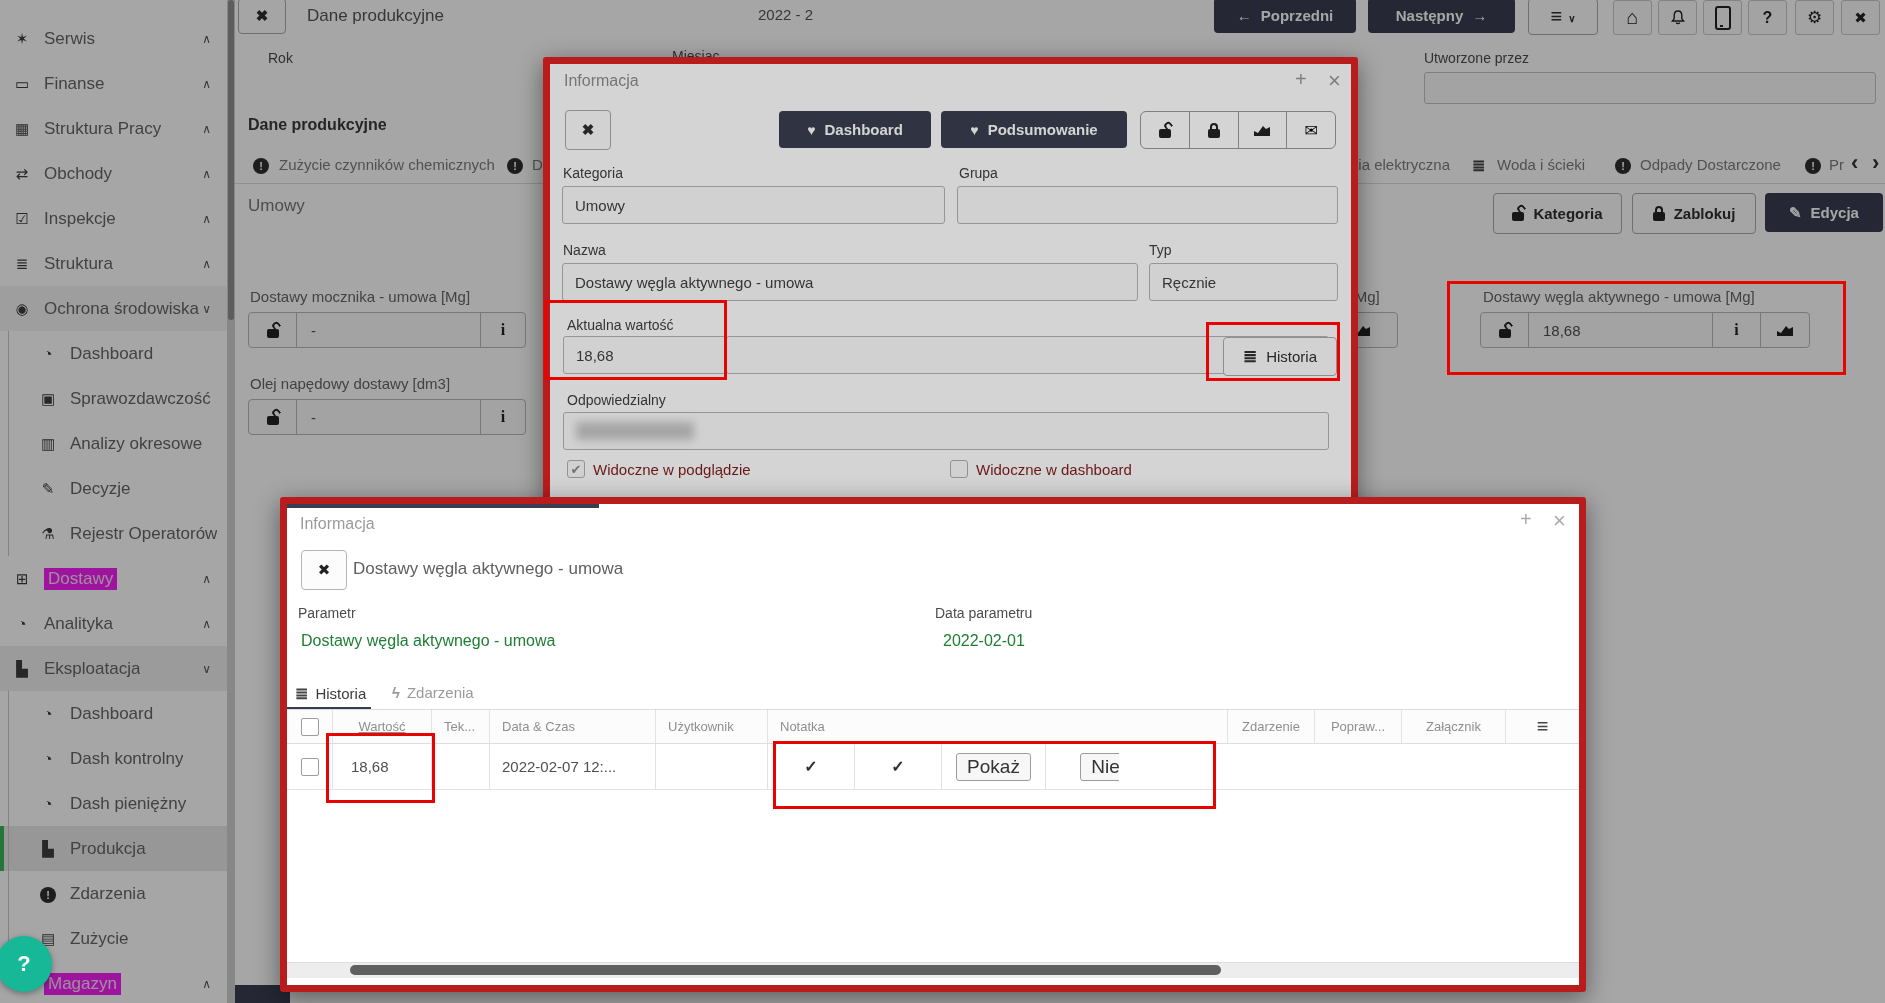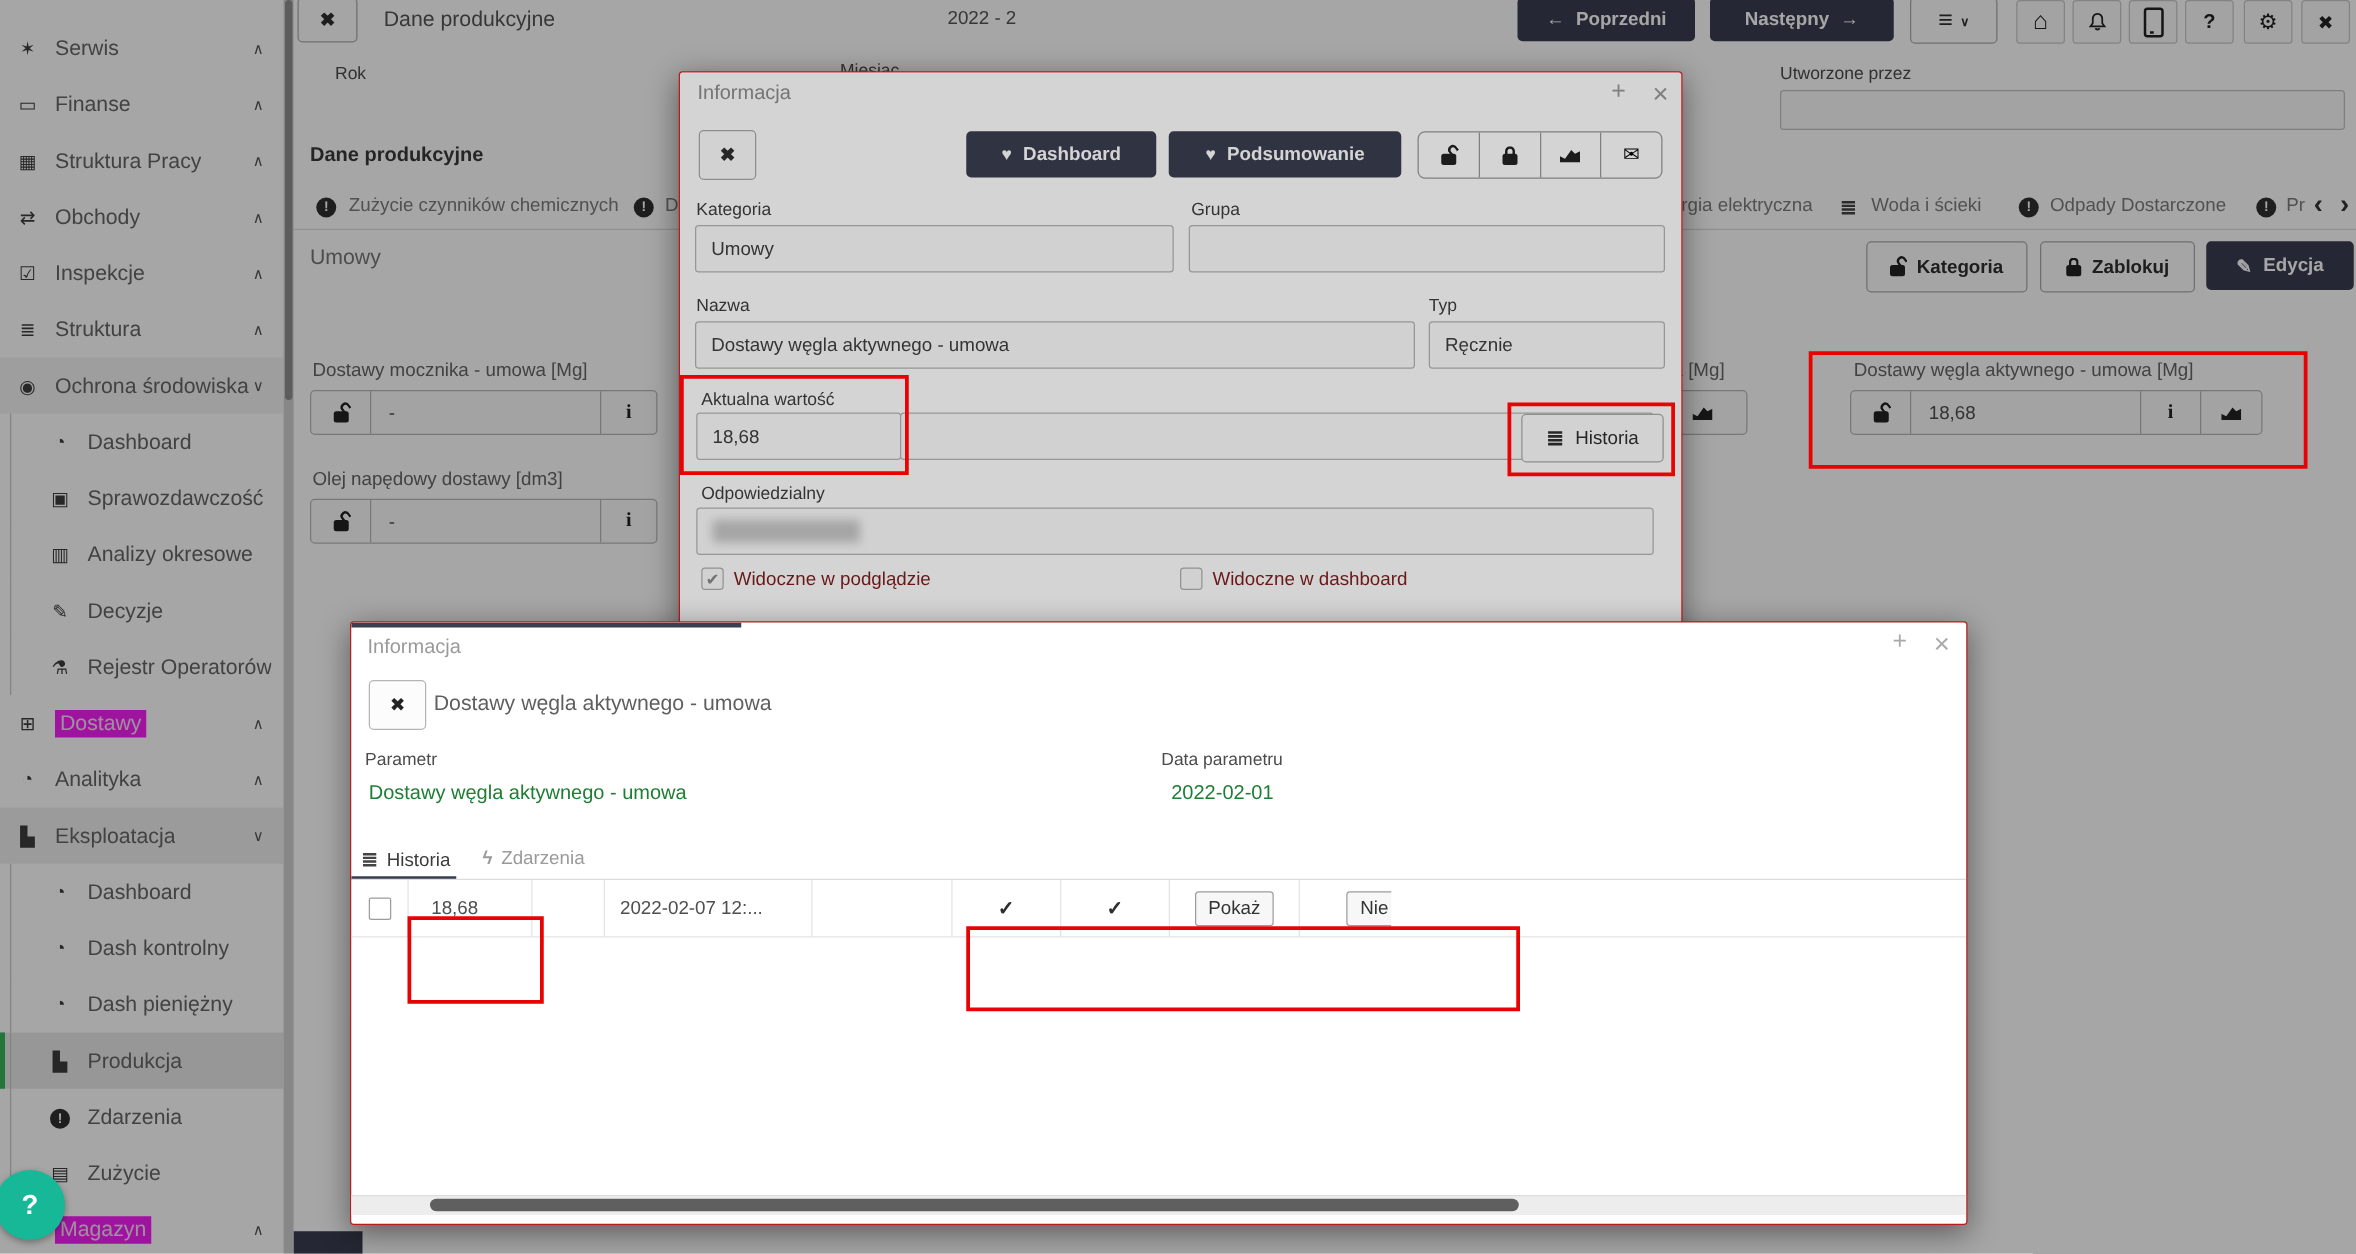--- a/index.html
+++ b/index.html
@@ -7,21 +7,21 @@
     width:1885px;height:1003px;position:relative;overflow:hidden;
     background:#fff;font-family:"Liberation Sans",sans-serif;
     -webkit-font-smoothing:antialiased;
   }
   
   .bg{position:absolute;inset:0;z-index:1;}
   .dim{position:absolute;inset:0;background:rgba(0,0,0,.35);z-index:5;pointer-events:none;}
   .fab{position:absolute;left:-4px;top:936px;width:56px;height:56px;border-radius:50%;
        background:#16b897;color:#fff;font-weight:bold;font-size:22px;display:flex;
        align-items:center;justify-content:center;z-index:6;box-shadow:0 2px 6px rgba(0,0,0,.35);}
-  .modal{position:absolute;background:#fff;border:1px solid #b91c1c;border-radius:3px;
+  .modal{position:absolute;background:#fff;border:7px solid #b91c1c;border-radius:3px;
          box-shadow:0 6px 24px rgba(0,0,0,.45);}
   .modal1{left:543px;top:57px;width:801px;height:452px;z-index:10;overflow:hidden;}
   .modal1::after{content:"";position:absolute;inset:0;background:rgba(0,0,0,.17);z-index:50;pointer-events:none;}
   .modal2{left:280px;top:497px;width:1292px;height:481px;z-index:20;overflow:hidden;}
   .anno{position:absolute;border:3px solid #e80202;z-index:30;pointer-events:none;}
 
   
   .sidebar{position:absolute;left:0;top:0;width:227px;height:1003px;background:#fff;border-right:1px solid #d6d6d6;overflow:hidden;}
   .sbar{position:absolute;left:227px;top:0;width:8px;height:1003px;background:#cfcfcf;}
   .sbar .thumb{position:absolute;left:1px;top:0;width:6px;height:320px;background:#8f8f8f;border-radius:3px;}
@@ -116,21 +116,21 @@
   .thead{height:34px;border-bottom:1px solid #ddd;background:#fcfcfc;color:#8f8f8f;font-size:13px;}
   .tdata{height:46px;border-bottom:1px solid #e3e3e3;color:#4f4f4f;font-size:15px;}
   .tc{display:flex;align-items:center;border-right:1px solid #e3e3e3;box-sizing:border-box;
       padding-left:12px;overflow:hidden;white-space:nowrap;}
   .tc.center{justify-content:center;padding-left:0;}
   .c0{width:46px}.c1{width:99px}.c2{width:58px}.c3{width:166px}.c4{width:112px}
   .c5{width:460px}.c6{width:87px}.c7{width:87px}.c8{width:104px}.c9{width:73px;border-right:none}
   .tchk{width:16px;height:16px;border:1px solid #9c9c9c;border-radius:2px;background:#fff;}
   .chk::before{content:"✓";font-size:16px;color:#2e2e2e;font-weight:bold;}
   .minibtn{height:26px;padding:0 10px;background:#f7f7f7;border:1px solid #9c9c9c;border-radius:3px;
-           font-size:15px;color:#333;display:flex;align-items:center;}
+           font-size:19px;color:#333;display:flex;align-items:center;}
   .blur-blob{height:18px;background:#c7c7c7;filter:blur(4px);border-radius:2px;}
   .hscroll{position:absolute;left:0;top:458px;width:1292px;height:15px;background:#ededed;border-top:1px solid #ddd;}
   .hscroll .thumb{position:absolute;left:63px;top:2px;width:871px;height:10px;background:#5f5f5f;border-radius:5px;}
   .underline{text-decoration:underline;}
 </style>
 </head>
 <body>
 
 <div class="bg">
 
@@ -448,20 +448,36 @@
       <span>Historia</span>
     </div>
   <div class="m2tab idle" style="left:105px">
       <span class="gbolt"></span>
       <span>Zdarzenia</span>
     </div>
   <div class="m2tab-underline"></div>
   <div class="m2tab-border"></div>
 
   <div class="tbl">
+    <div class="trow thead">
+      <span class="tc c0 center">
+          <span class="tchk"></span>
+        </span>
+      <span class="tc c1 center underline">Wartość</span>
+      <span class="tc c2">Tek...</span>
+      <span class="tc c3">Data &amp; Czas</span>
+      <span class="tc c4">Użytkownik</span>
+      <span class="tc c5">Notatka</span>
+      <span class="tc c6 center">Zdarzenie</span>
+      <span class="tc c7 center">Popraw...</span>
+      <span class="tc c8 center">Załącznik</span>
+      <span class="tc c9 center">
+          <span class="gburger" style="color:#444"></span>
+        </span>
+    </div>
     <div class="trow tdata">
       <span class="tc c0 center">
           <span class="tchk"></span>
         </span>
       <span class="tc c1" style="padding-left:18px">18,68</span>
       <span class="tc c2"></span>
       <span class="tc c3">2022-02-07 12:...</span>
       <span class="tc c4"></span>
       <span class="tc c6 center">
           <span class="chk"></span>

